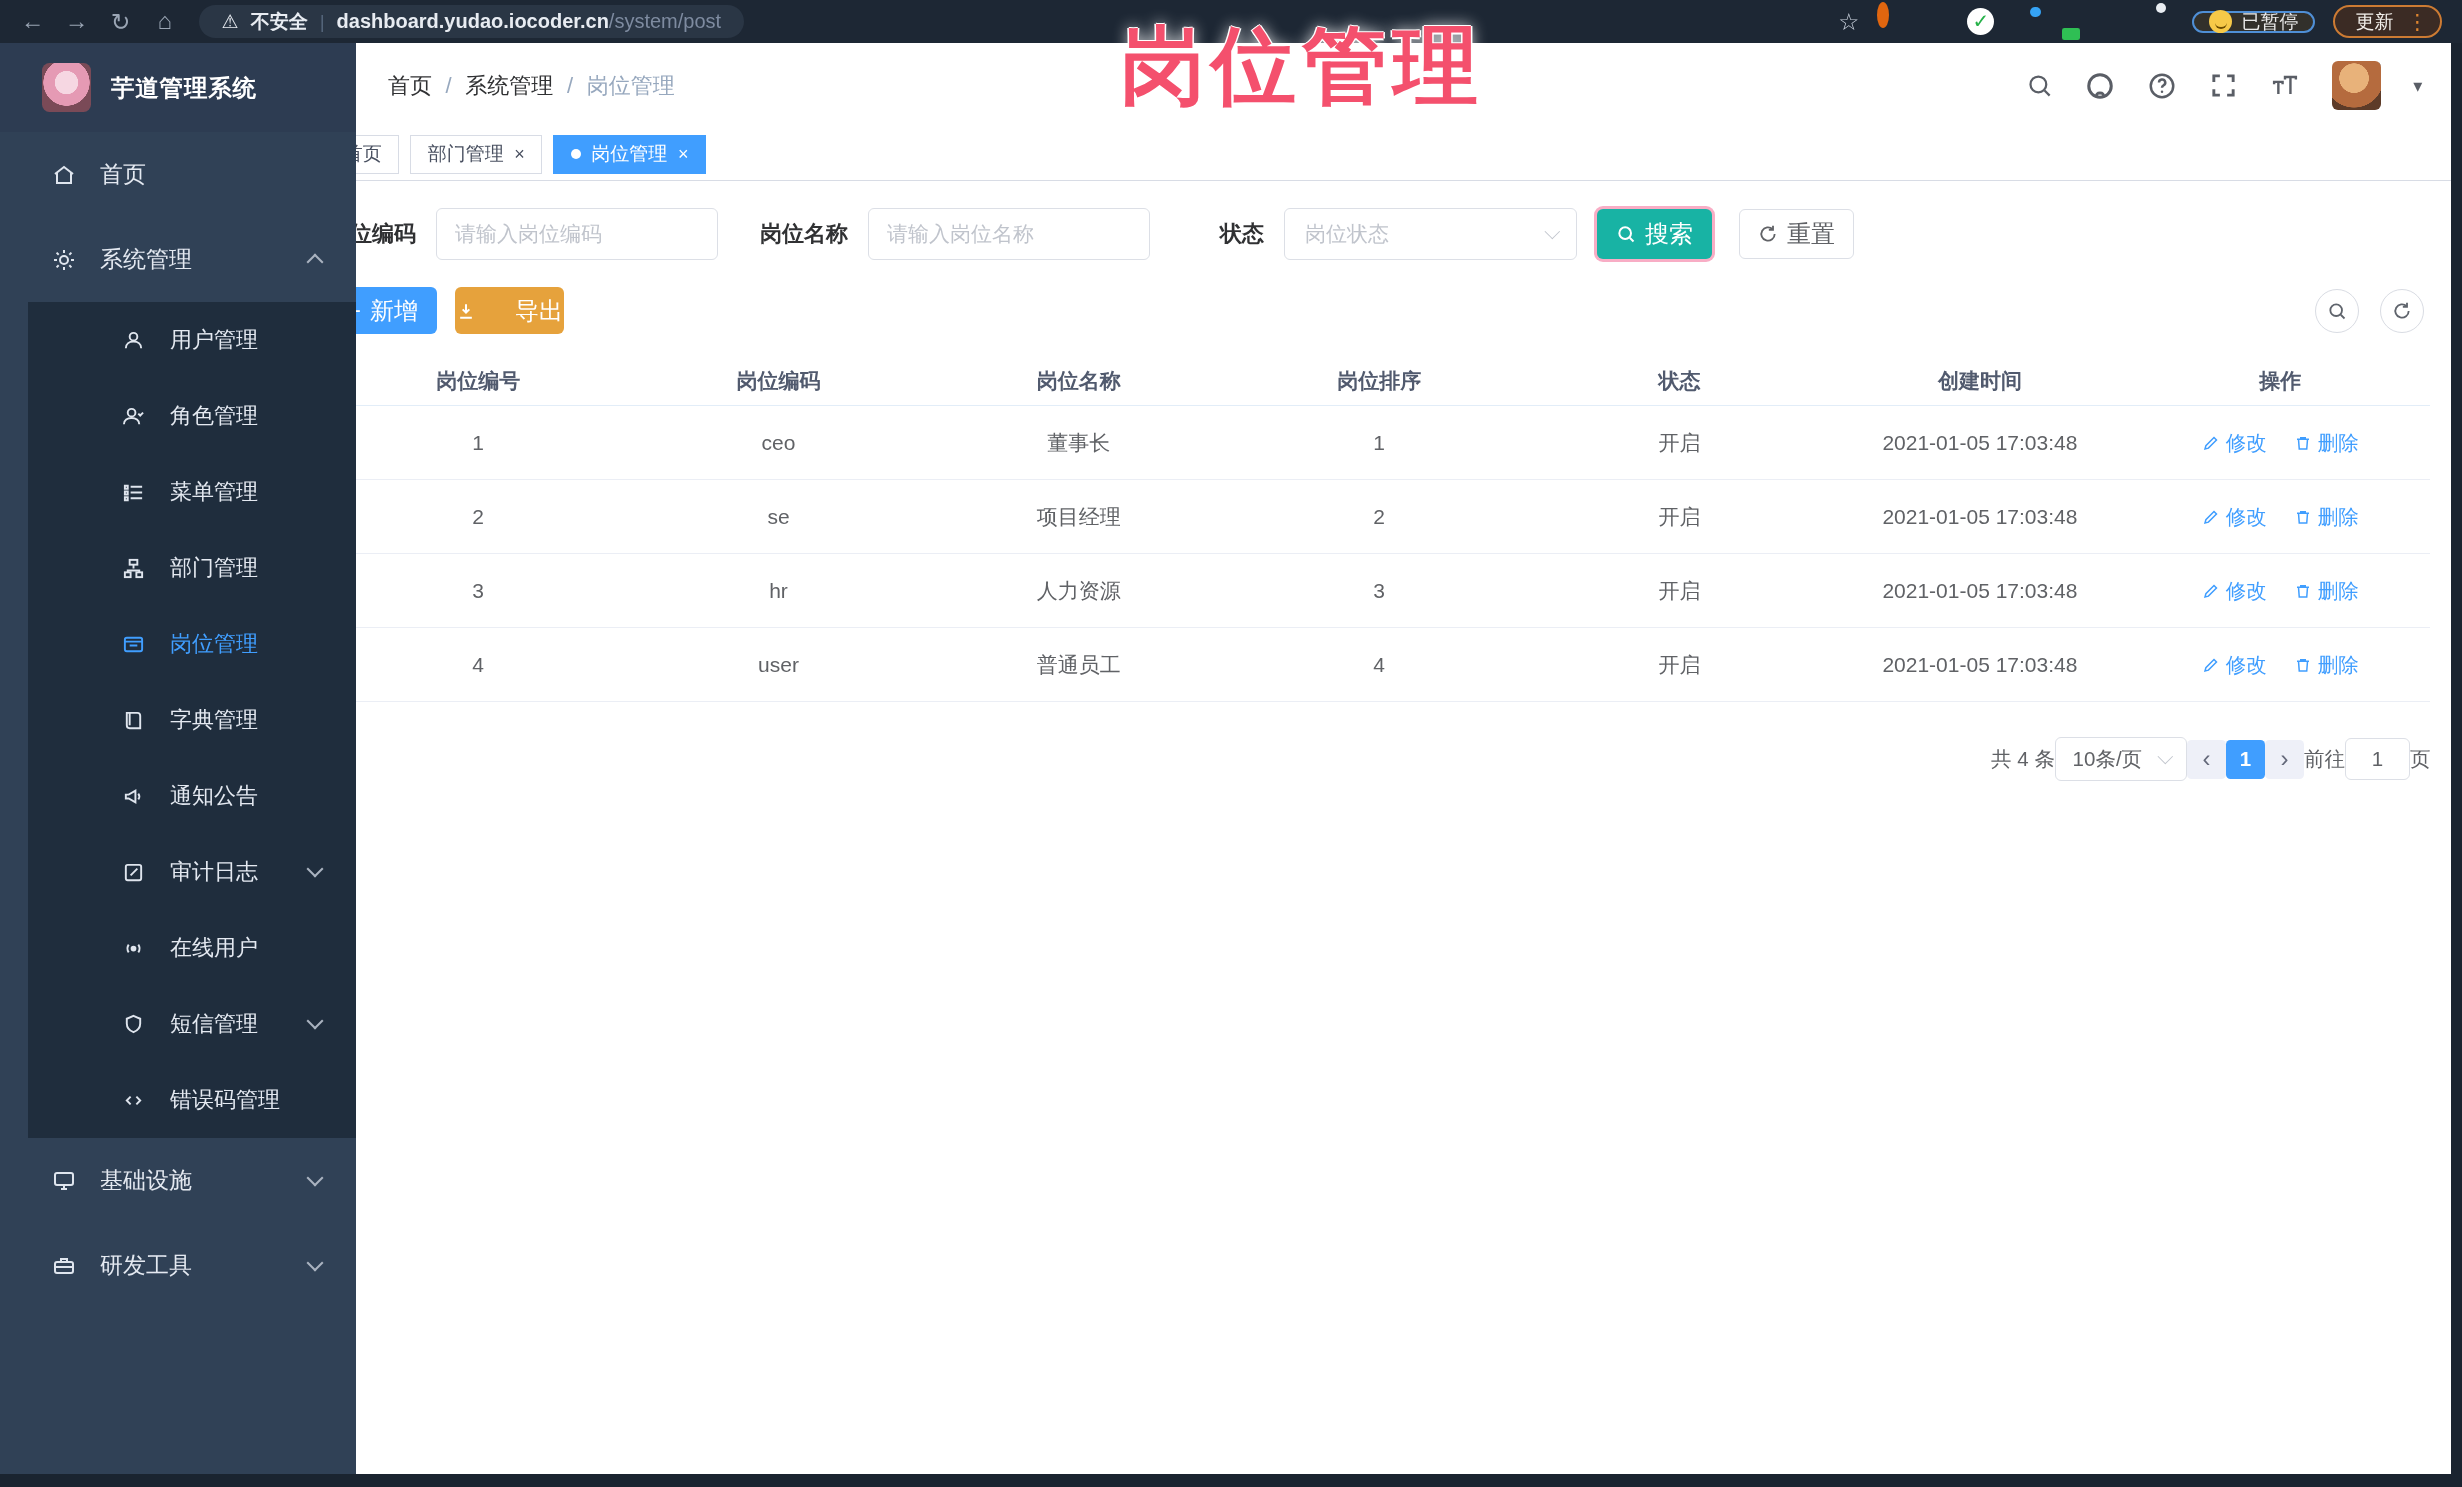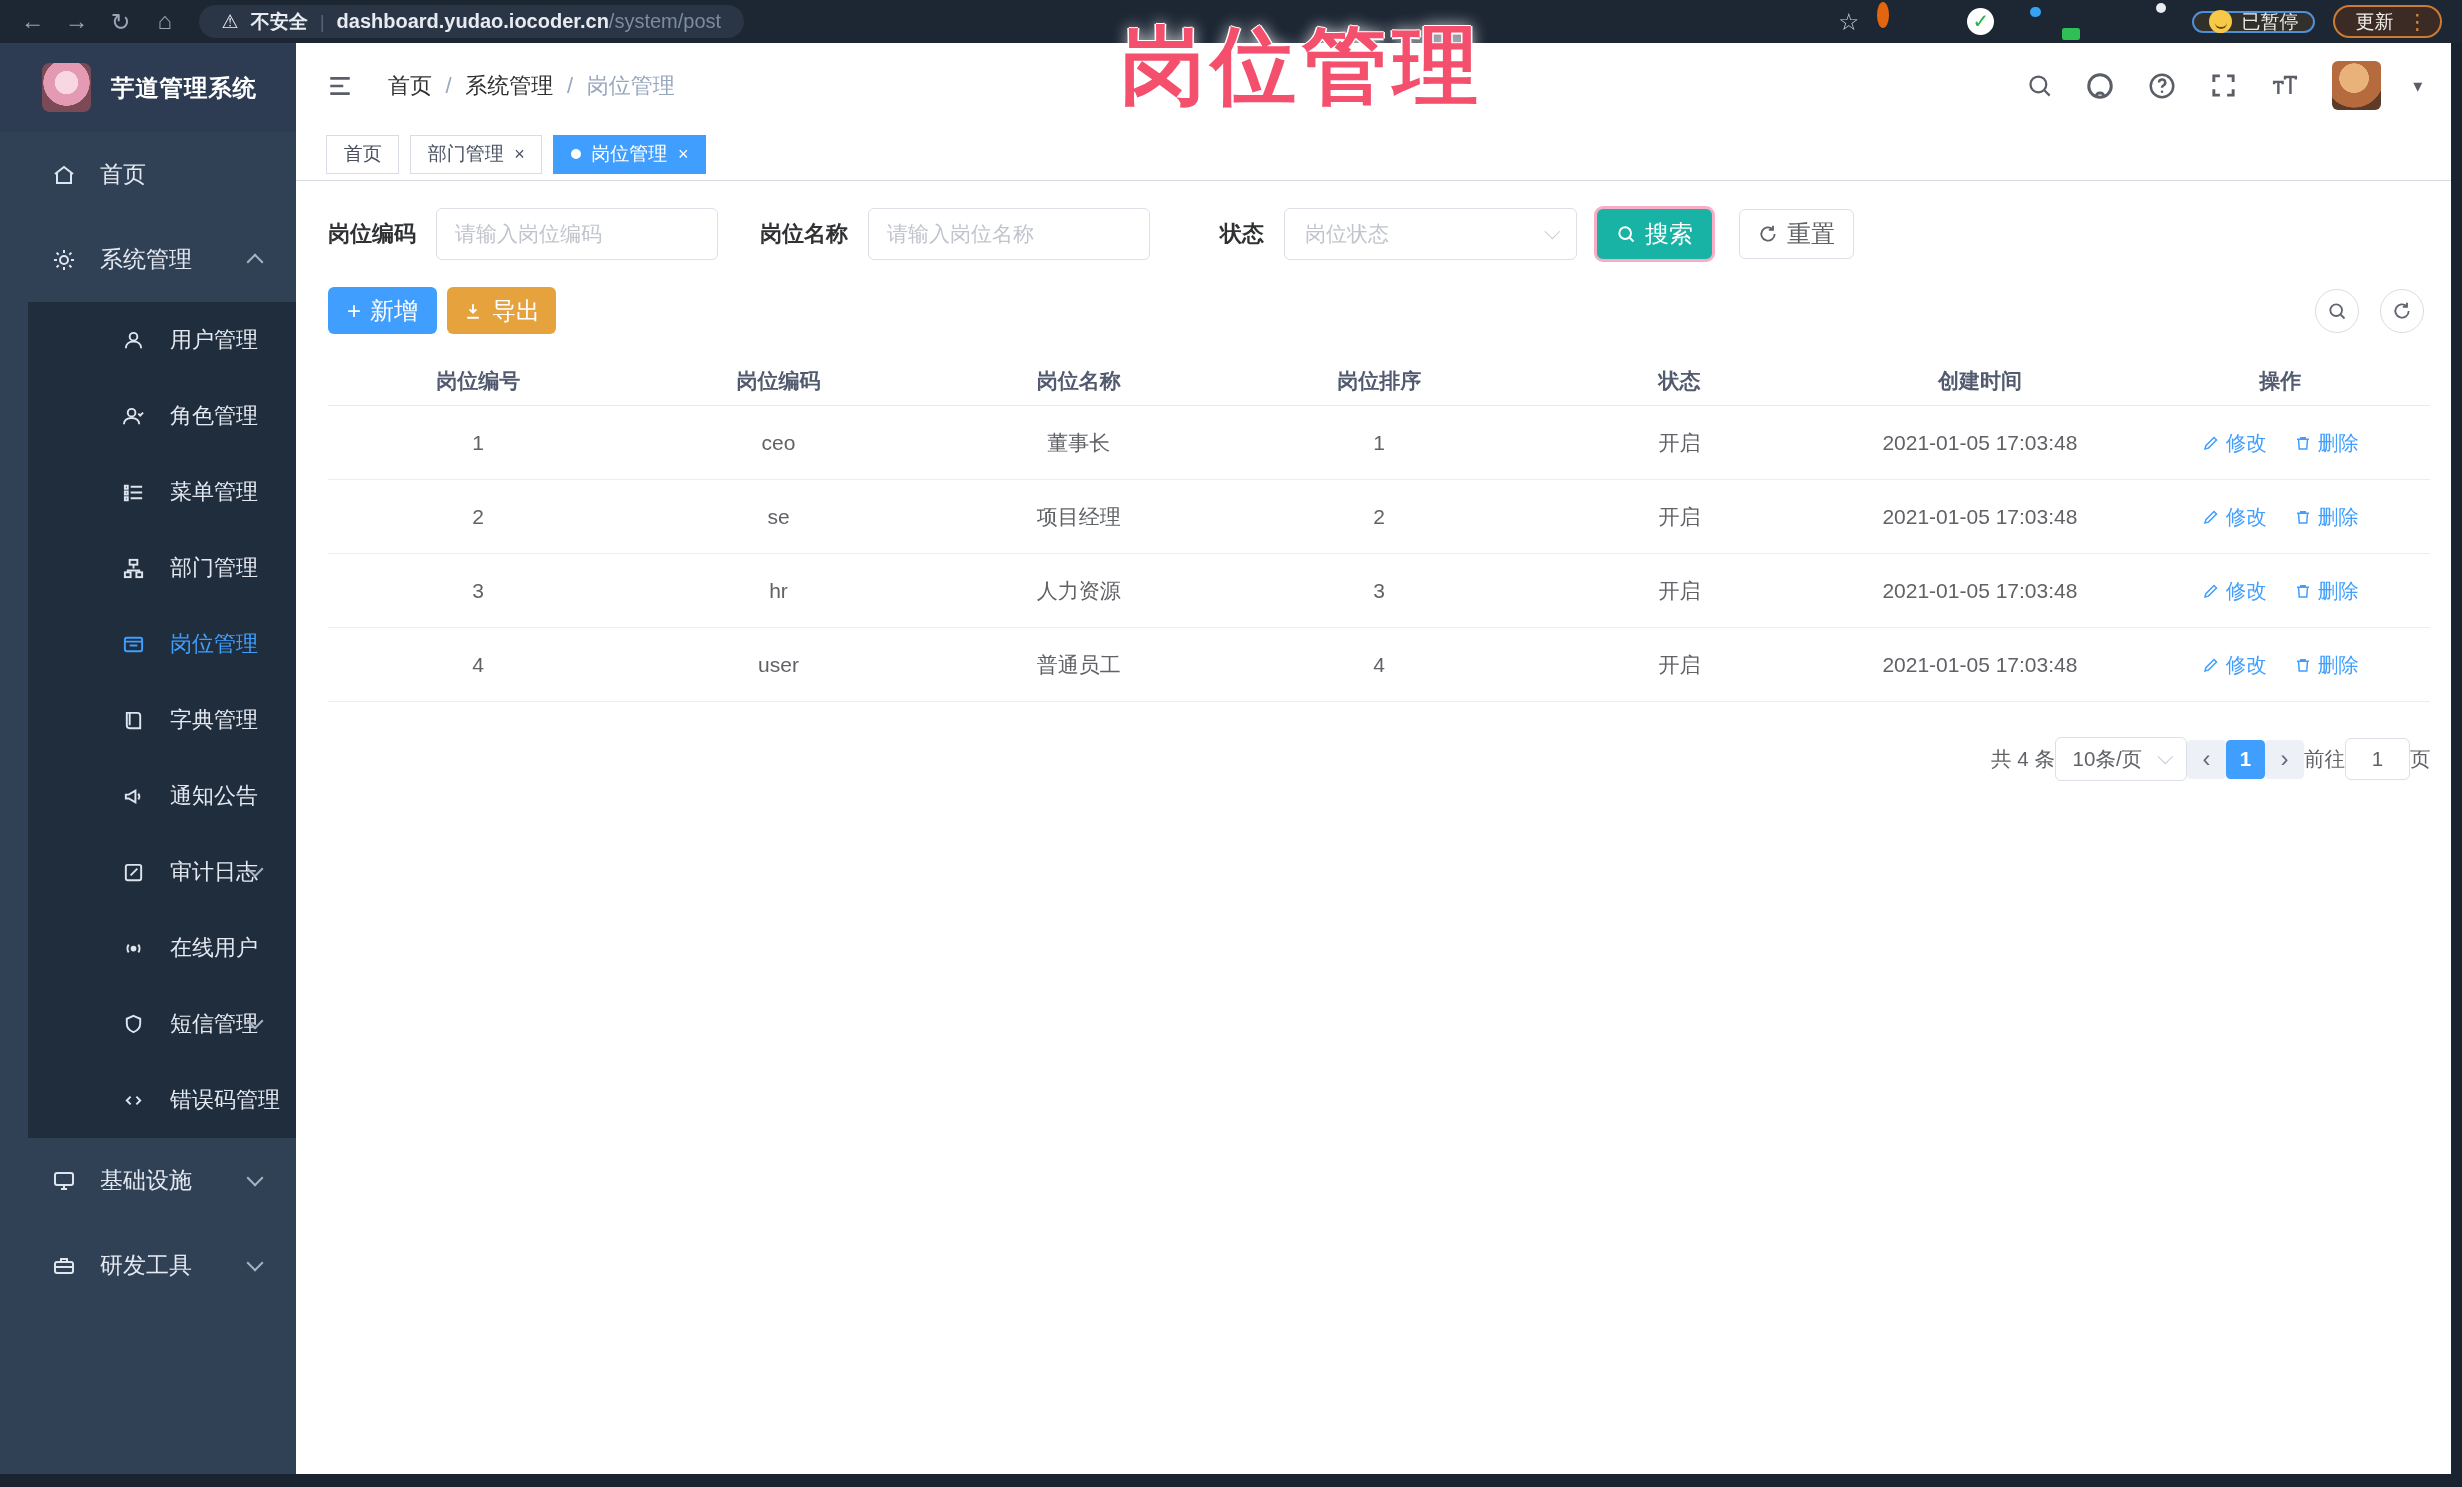--- a/index.html
+++ b/index.html
@@ -46,21 +46,21 @@
     border-bottom:2.3px solid #6b4b00; border-radius:0 0 7.6px 7.6px; }
   .update-pill { height:33px; border:2.3px solid #cd7b33; border-radius:18px; background:#3b2b24;
     color:#f0ede9; display:flex; align-items:center; gap:13.6px; padding:0 12px 0 20px; font-size:19px; }
   .kebab { color:#e0862f; font-size:21px; }
 
   
   .right-edge { position:absolute; top:43px; right:0; width:10.6px; bottom:0; background:#1a2430; z-index:4;}
   .bottom-edge { position:absolute; left:0; right:0; bottom:0; height:14.4px; background:#1a2430; z-index:4;}
 
   
-  .sidebar { position:absolute; top:43px; left:0; width:296px; bottom:14.4px; background:#304156; z-index:3; }
+  .sidebar { position:absolute; top:43px; left:0; width:356px; bottom:14.4px; background:#304156; z-index:3; }
   .logo-row { height:89px; display:flex; align-items:center; gap:20px; padding-left:42px; background:#2d3c52; }
   .logo-img { width:49px; height:49px; border-radius:7.6px; flex:0 0 auto;
     background:radial-gradient(circle at 50% 40%, #f6d7e2 0 30%, #e59ab4 31% 60%, #7a4a57 61%); }
   .app-title { color:#fff; font-size:23.5px; font-weight:700; letter-spacing:0.8px; }
   .menu-item { display:flex; align-items:center; color:#e4e9f1; position:relative; cursor:pointer; }
   .menu-item.top { height:85px; padding-left:47px; font-size:23px; background:#304156; }
   .submenu { background:#1f2d3d;margin-left:28px; }
   .menu-item.sub { height:76px; padding-left:89px; font-size:22px; }
   .mi-icon { width:33px; display:flex; justify-content:center; margin-right:20px; color:#dfe5ee; flex:0 0 auto;}
   .menu-item.active, .menu-item.active .mi-icon { color:#409EFF; }
@@ -103,21 +103,21 @@
   .sel-chev { position:absolute; right:18px; width:10.6px; height:10.6px; border-right:1.5px solid #c0c4cc;
     border-bottom:1.5px solid #c0c4cc; transform:rotate(45deg); margin-top:-4.5px; }
   .btn { height:50px; border-radius:6px; font-size:24px; display:inline-flex; align-items:center;
     justify-content:center; gap:9px; border:0.8px solid transparent; cursor:pointer; white-space:nowrap;
     font-family:inherit; }
   .btn-search { width:115px; background:#18b3a4; color:#fff; box-shadow:0 0 0 3px rgba(242,105,150,.55); }
   .btn-reset { width:115px; background:#fff; border-color:#dcdfe6; color:#606266; margin-left:27px; }
 
   .toolbar-row { display:flex; align-items:center; margin-bottom:23px; }
   .btn-add { width:109px; height:47px; background:#409EFF; color:#fff; }
-  .btn-export { width:109px; height:47px; background:#E6A23C; color:#fff; margin-left:10px; }
+  .btn-export { width:109px; height:47px; background:#E6A23C; color:#fff; margin-left:18px;justify-content:space-between; }
   .toolbar-right { margin-left:auto; display:flex; gap:21px; padding-right:6px; }
   .circle-btn { width:44px; height:44px; border-radius:50%; border:0.8px solid #d9dce3; background:#fff;
     display:flex; align-items:center; justify-content:center; color:#5f646c; cursor:pointer; }
 
   .t-head, .t-row { display:grid; grid-template-columns:repeat(7,1fr); align-items:center; text-align:center; }
   .t-head { height:49px; font-size:21px; font-weight:700; color:#515a6e; border-bottom:1.5px solid #e2edf8; }
   .t-row { height:74px; font-size:21px; color:#606266; border-bottom:0.8px solid #ebeef5; }
   .ops { display:flex; justify-content:center; gap:27px; }
   .op-link { color:#409EFF; font-size:20.5px; display:inline-flex; align-items:center; gap:6px; cursor:pointer; }
 

